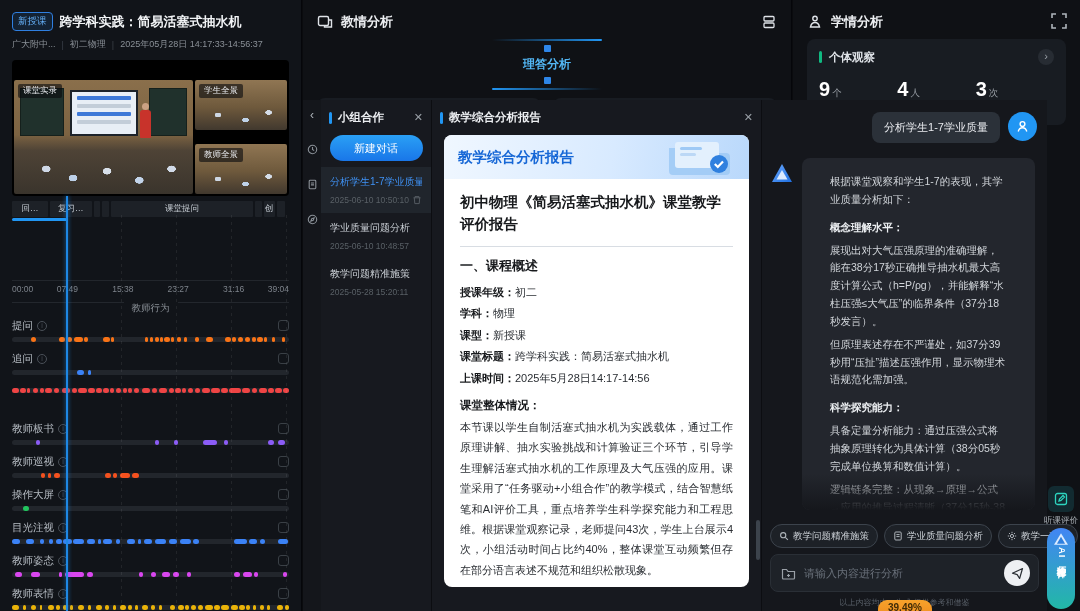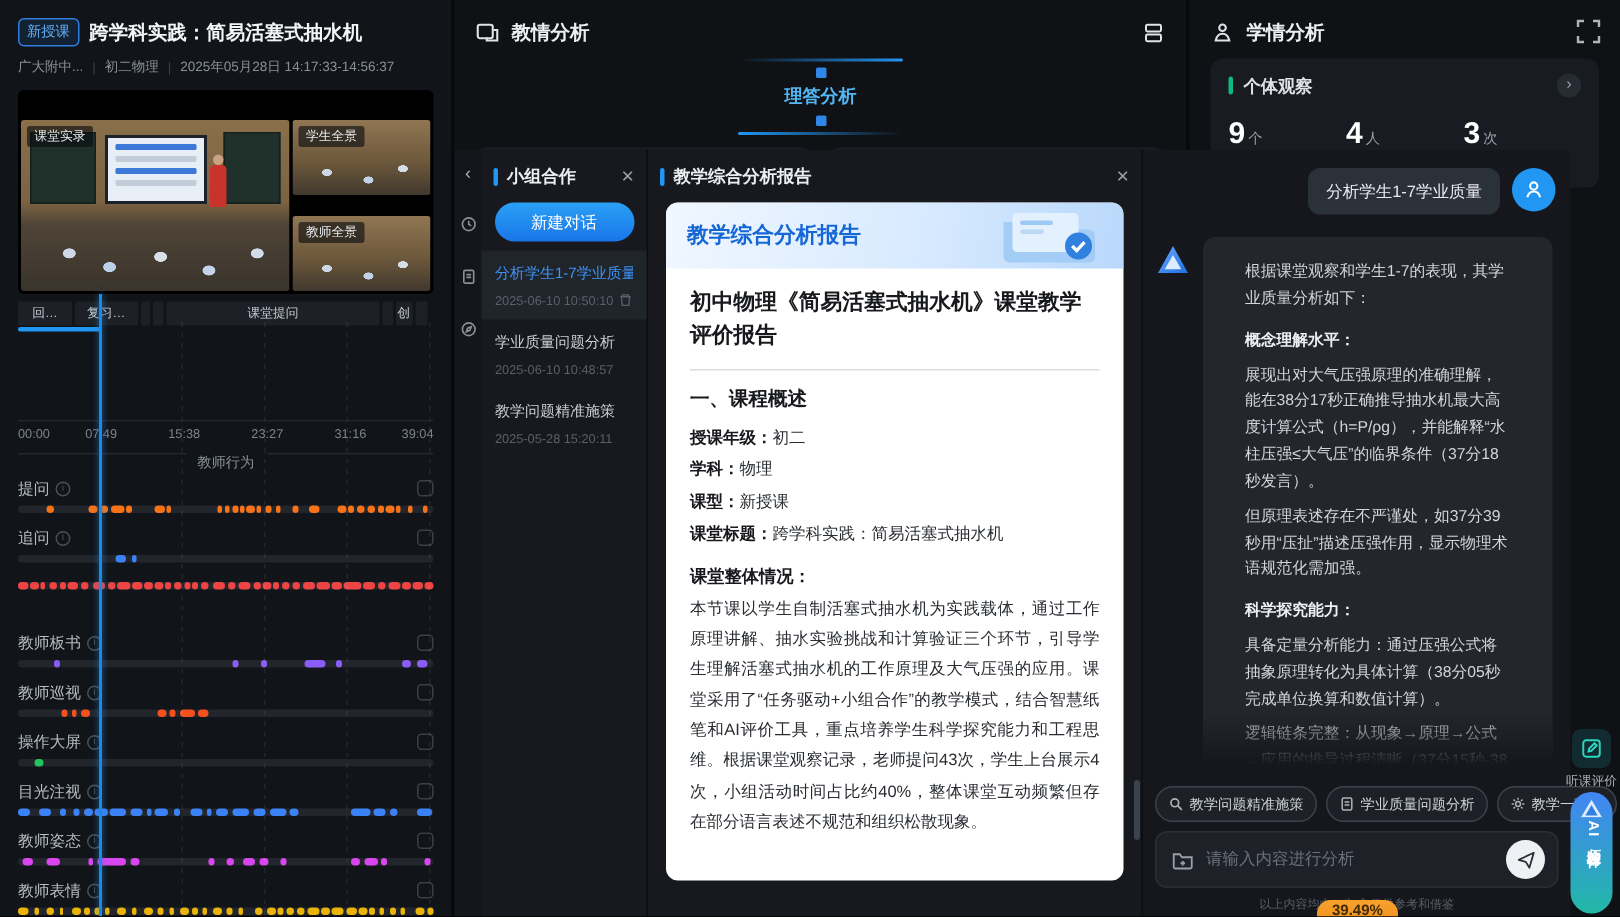--- a/index.html
+++ b/index.html
@@ -585,20 +585,21 @@
       </div>
       <div class="r-body">
         <div class="r-title">初中物理《简易活塞式抽水机》课堂教学评价报告</div>
         <hr class="r-hr">
         <div class="r-h2">一、课程概述</div>
         <div>
             <div class="r-field"><b>授课年级：</b>初二</div>
             <div class="r-field"><b>学科：</b>物理</div>
             <div class="r-field"><b>课型：</b>新授课</div>
             <div class="r-field"><b>课堂标题：</b>跨学科实践：简易活塞式抽水机</div>
+            <div class="r-field"><b>上课时间：</b>2025年5月28日14:17-14:56</div>
           </div>
         <div class="r-para-h">课堂整体情况：</div>
         <div class="r-para">本节课以学生自制活塞式抽水机为实践载体，通过工作原理讲解、抽水实验挑战和计算验证三个环节，引导学生理解活塞式抽水机的工作原理及大气压强的应用。课堂采用了“任务驱动+小组合作”的教学模式，结合智慧纸笔和AI评价工具，重点培养学生科学探究能力和工程思维。根据课堂观察记录，老师提问43次，学生上台展示4次，小组活动时间占比约40%，整体课堂互动频繁但存在部分语言表述不规范和组织松散现象。</div>
 
       </div>
     </div>
     <div class="scrollthumb"></div>
   </div>
 
   <div class="chat">

